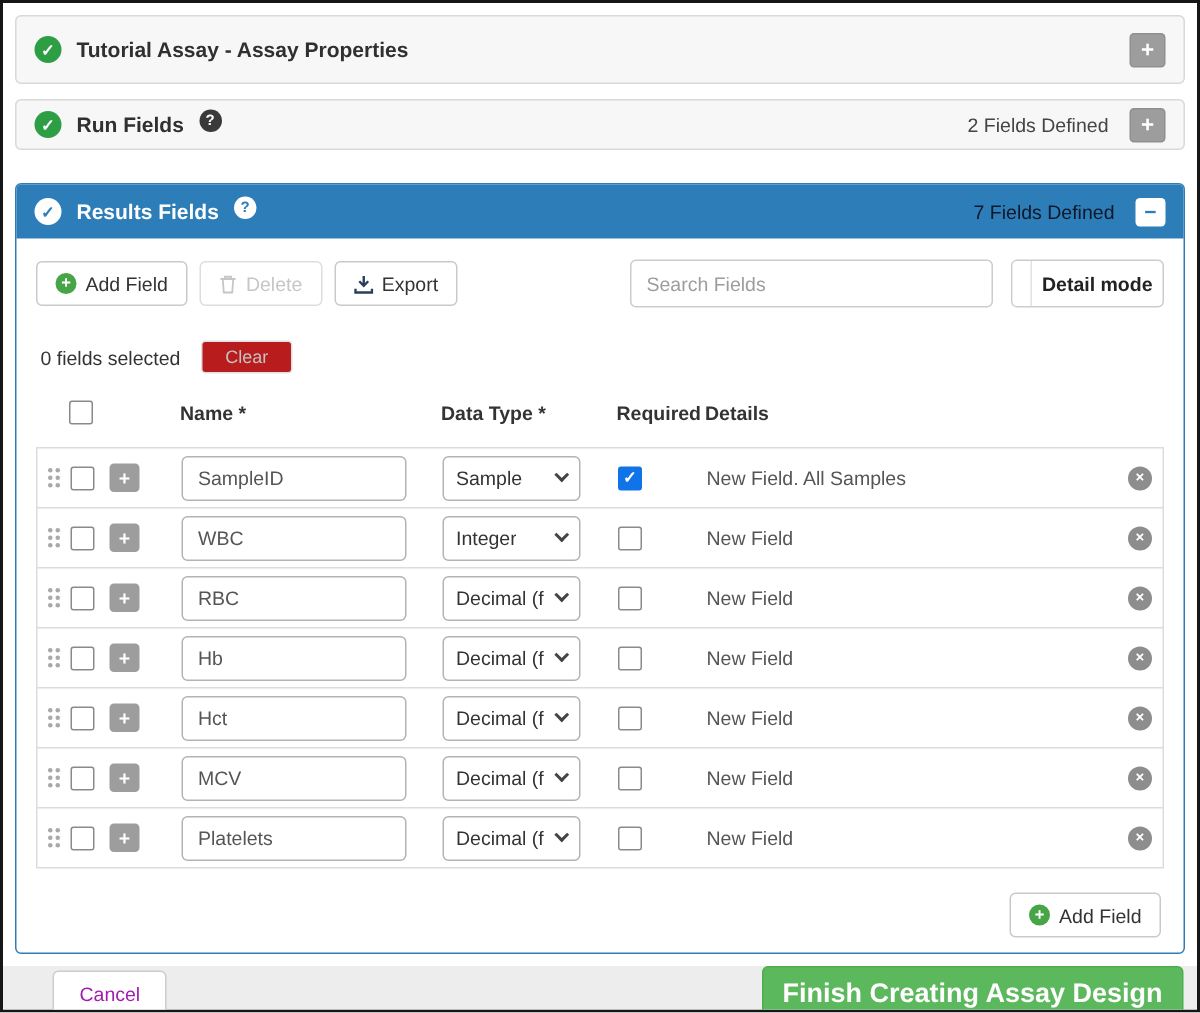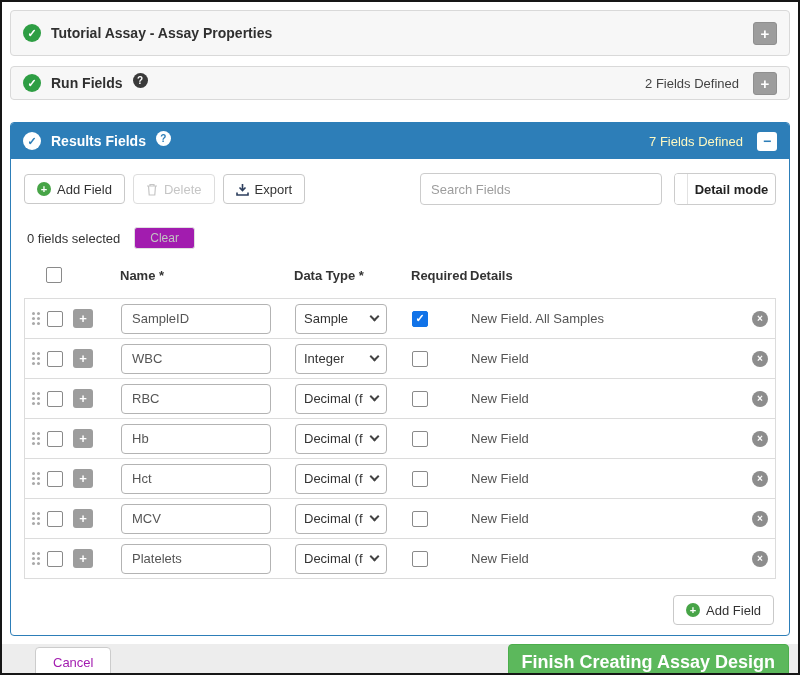--- a/index.html
+++ b/index.html
@@ -31,21 +31,21 @@
   .sq-btn { width:24px; height:23px; border-radius:3px; background:#9d9d9d; color:#fff; border:1px solid #8f8f8f;
             display:flex; align-items:center; justify-content:center; font-size:15px; font-weight:bold; cursor:pointer; line-height:1; }
   .minus-btn { width:20px; height:19px; border-radius:3px; background:#fff; color:#2d7eb8; border:none;
                display:flex; align-items:center; justify-content:center; font-size:14px; font-weight:bold; cursor:pointer; line-height:1; }
 
   
   .results { border:1px solid #2d7eb8; border-radius:4px; background:#fff; display:flex; flex-direction:column; }
   .results-header { background:#2d7eb8; height:36px; display:flex; align-items:center; justify-content:space-between;
                     padding:0 12px; border-radius:3px 3px 0 0; }
   .results-header .panel-title { color:#fff; }
-  .results-header .badge { color:#fef9c3; }
+  .results-header .badge { color:#0f172a; }
   .results-body { padding:8px 13px 10px 13px; display:flex; flex-direction:column; }
 
   
   .toolbar { display:flex; align-items:center; margin-top:6px; }
   .btn { background:#fff; border:1px solid #c9c9c9; border-radius:4px; padding:6px 12px; font-size:13px; color:#333;
          display:inline-flex; align-items:center; gap:6px; cursor:pointer; height:30px; font-family:inherit; }
   .btn + .btn { margin-left:8px; }
   .btn.disabled { color:#c6c6c6; border-color:#ddd; cursor:default; }
   .plus-bullet { width:14px; height:14px; border-radius:50%; background:#47a447; color:#fff; font-size:11px; font-weight:bold;
                  display:inline-flex; align-items:center; justify-content:center; line-height:1; }
@@ -53,21 +53,21 @@
                   font-size:13px; color:#333; font-family:inherit; }
   .search-input::placeholder { color:#9d9d9d; }
   .detail-toggle { margin-left:12px; width:102px; height:32px; background:#fff; border:1px solid #ccc; border-radius:4px;
                    display:flex; align-items:center; cursor:pointer; overflow:hidden; }
   .detail-toggle .knob { width:13px; height:100%; border-right:1px solid #e2e2e2; background:#fff; }
   .detail-toggle .dt-label { flex:1; text-align:center; font-size:13px; color:#222;font-weight:bold; }
 
   
   .selection { display:flex; align-items:center; gap:14px; margin-top:22px; padding-left:3px; }
   .selection-text { font-size:13px; color:#333; }
-  .clear-btn { background:#a21caf; border:1px solid #e0e0e0; border-radius:3px; color:#c2c2c2; font-size:12px;
+  .clear-btn { background:#b91c1c; border:1px solid #e0e0e0; border-radius:3px; color:#c2c2c2; font-size:12px;
                padding:3px 15px; cursor:default; font-family:inherit; }
 
   
   .col-grip { width:22px; display:flex; align-items:center; justify-content:center; }
   .col-check { width:26px; display:flex; align-items:center; }
   .col-plus { width:32px; display:flex; align-items:center; }
   .col-name { width:174px; padding-left:16px; display:flex; align-items:center; }
   .col-type { width:116px; padding-left:16px; display:flex; align-items:flex-start; }
   .col-req { width:76px; padding-left:17px; display:flex; align-items:center; }
   .col-details { flex:1; display:flex; align-items:center; }

